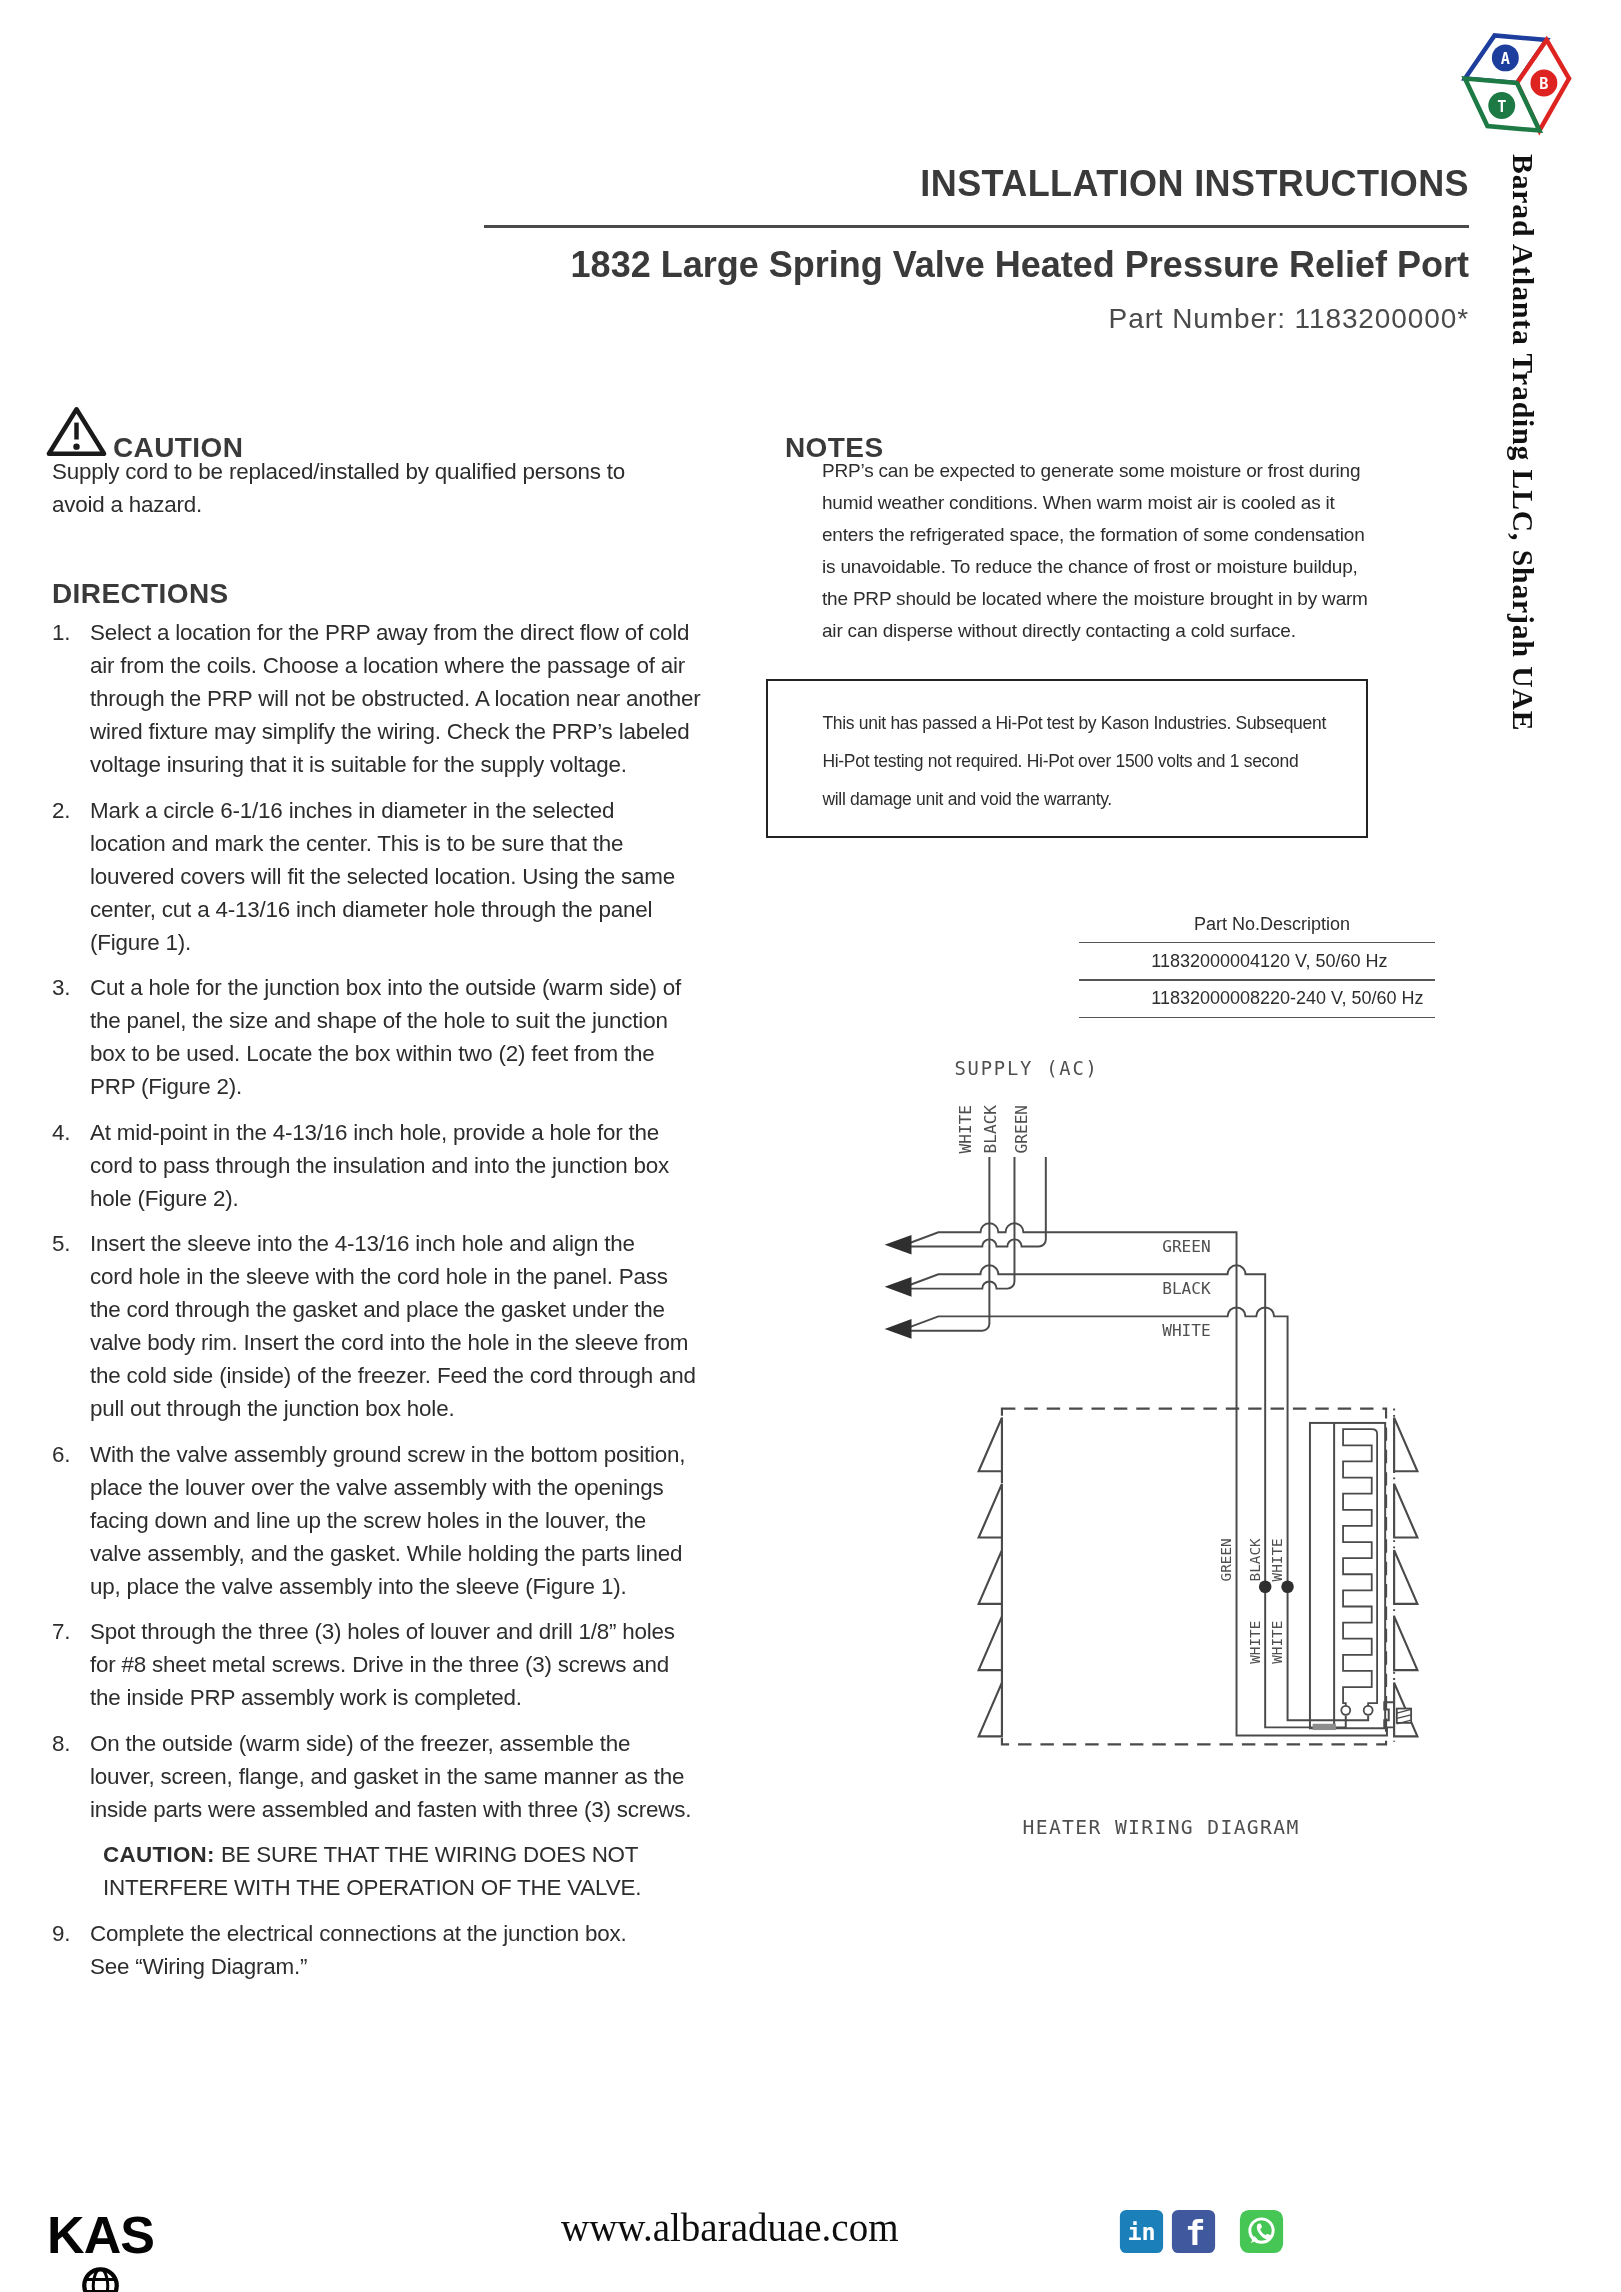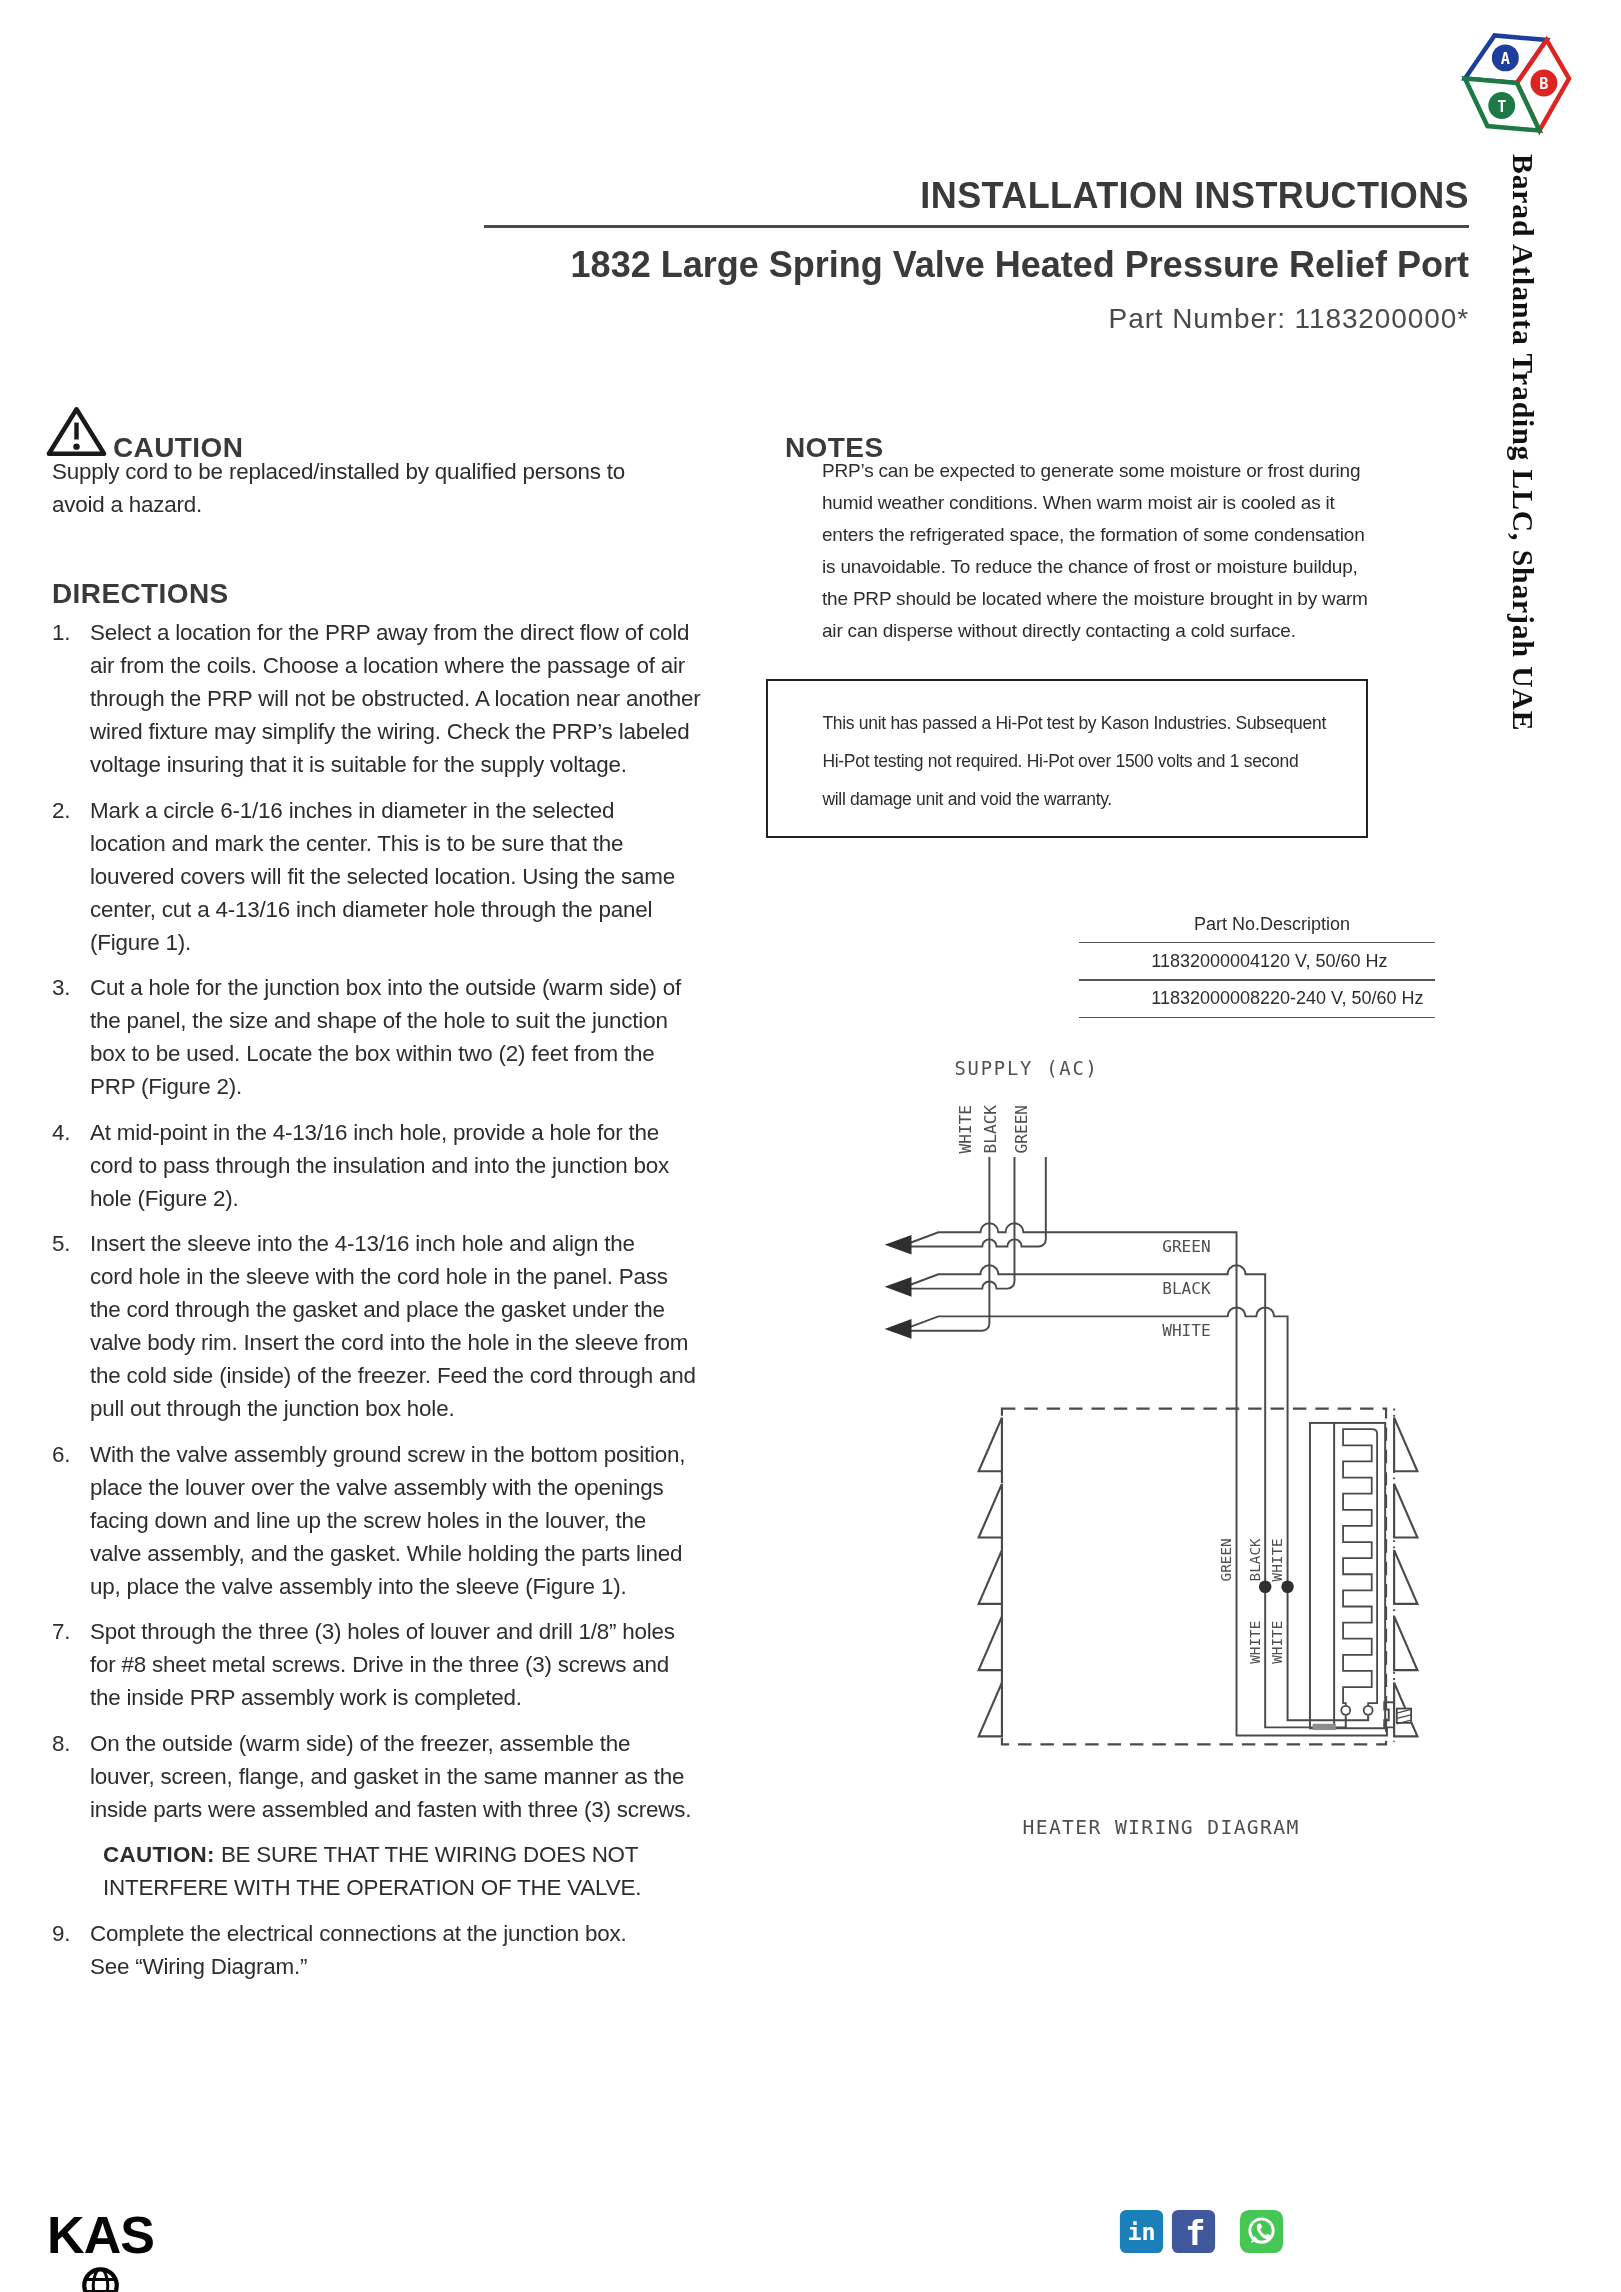--- a/index.html
+++ b/index.html
@@ -1,21 +1,21 @@
 <!DOCTYPE html>
 <html style="font-size:14.3px"><head>
 <meta charset="utf-8">
 <style>
   html,body{margin:0;padding:0;background:#ffffff;}
   #page{position:relative;width:1621px;height:2293px;background:#ffffff;overflow:hidden;
         font-family:"Liberation Sans",sans-serif;color:#2d2d2d;}
   .abs{position:absolute;}
   
   #title{left:484px;top:163px;width:985px;text-align:right;font-size:36px;font-weight:bold;
-         color:#3a3a3a;letter-spacing:0.4px;margin-top:12px;}
+         color:#3a3a3a;letter-spacing:0.4px;}
   #title-rule{left:484px;top:225px;width:985px;height:2.7px;background:#4a4a4a;}
   #subtitle{left:484px;top:244px;width:985px;text-align:right;font-size:36px;font-weight:bold;color:#3a3a3a;}
   #part-number{left:484px;top:303px;width:985px;text-align:right;font-size:28px;color:#4a4a4a;letter-spacing:0.9px;}
   
   #sidebar-text{left:1506px;top:154px;height:743px;writing-mode:vertical-rl;text-orientation:sideways;
         font-family:"Liberation Serif",serif;font-weight:bold;font-size:29.6px;color:#111;letter-spacing:0.9px;}
   
   .h{font-size:28px;font-weight:bold;color:#3a3a3a;letter-spacing:0.4px;margin-top:18px;}
   
   .par{white-space:pre-line;}
@@ -253,20 +253,21 @@
   <div class="abs" id="kason">
     <span>KAS</span>
       <svg width="41" height="41" viewBox="0 0 48 48" style="margin:0 -0.9px;">
       <circle cx="24" cy="24" r="19" fill="none" stroke="#050505" stroke-width="5"></circle>
       <ellipse cx="24" cy="24" rx="8.5" ry="19" fill="none" stroke="#050505" stroke-width="3.5"></ellipse>
       <path d="M7,17 H41 M7,31 H41" stroke="#050505" stroke-width="3.5"></path>
     </svg>
       <span>N</span>
       <span class="reg">®</span>
   </div>
+  <div class="abs" id="website">www.albaraduae.com</div>
 
   <svg class="abs soc" id="soc-li" viewBox="0 0 50 50">
     <rect x="1" y="1" width="48" height="48" rx="7" fill="#1b7fb9"></rect>
     <text x="25" y="34" text-anchor="middle" font-family="Liberation Sans, sans-serif" font-size="26" font-weight="bold" fill="#fff">in</text>
   </svg>
   <svg class="abs soc" id="soc-fb" viewBox="0 0 50 50">
     <rect x="1" y="1" width="48" height="48" rx="7" fill="#40589d"></rect>
     <text x="27" y="40" text-anchor="middle" font-family="Liberation Serif, serif" font-size="38" font-weight="bold" fill="#fff">f</text>
   </svg>
   <svg class="abs soc" id="soc-wa" viewBox="0 0 50 50">

